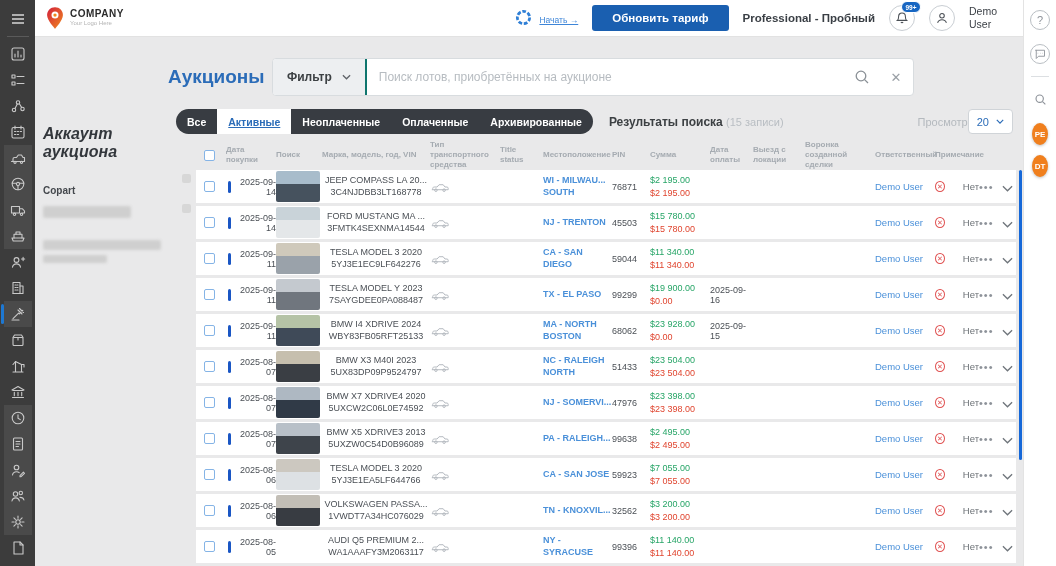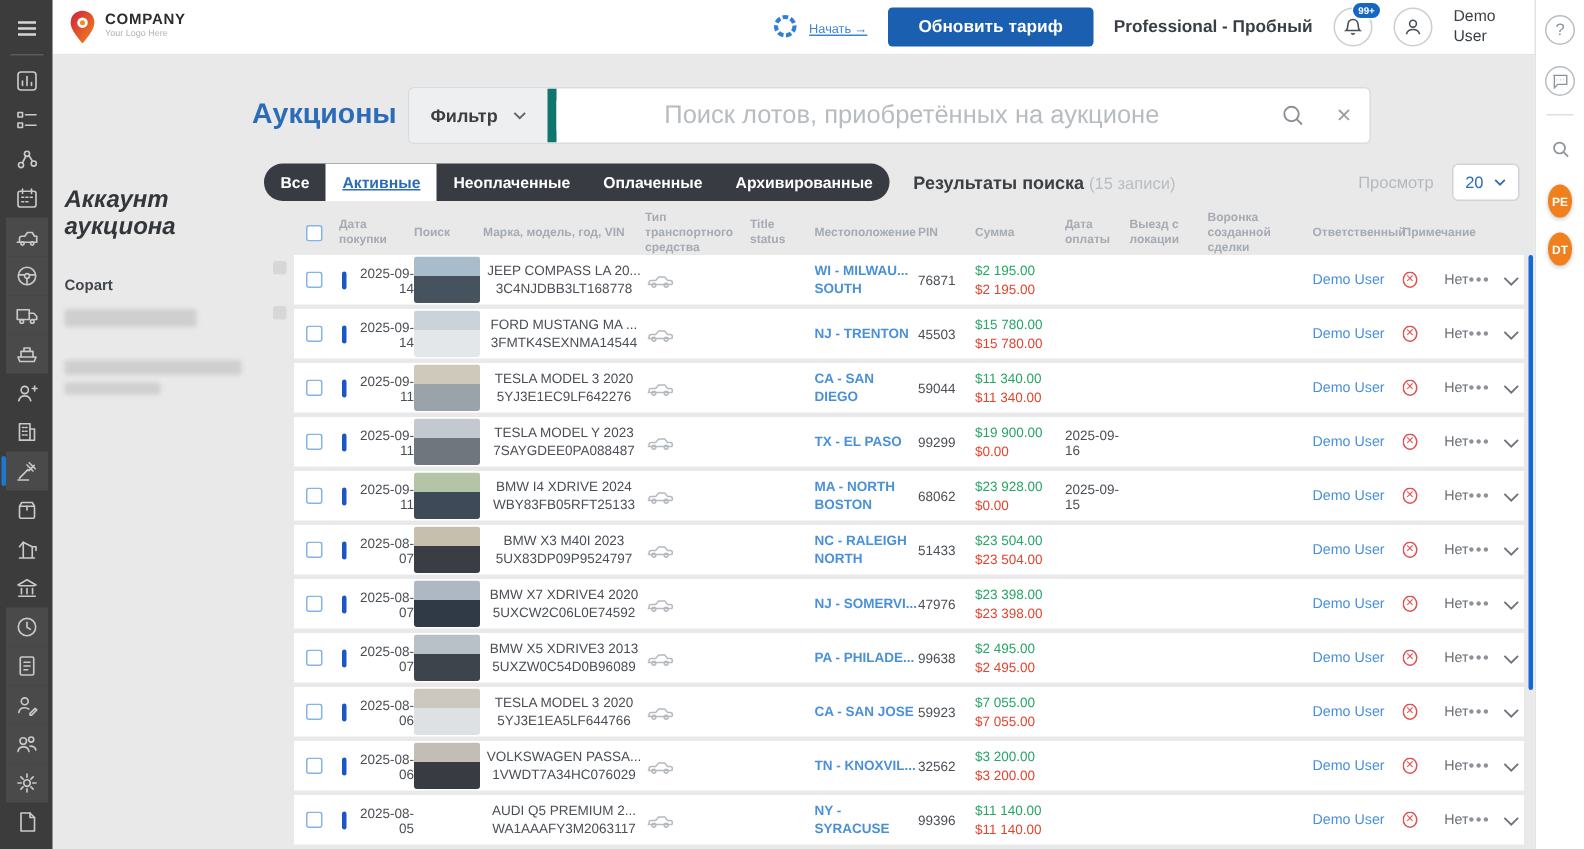--- a/index.html
+++ b/index.html
@@ -52,35 +52,35 @@
   .redact{background:#cfcfcf;border-radius:2px;filter:blur(1.5px);}
   .r1{width:88px;height:12px;margin-bottom:22px;}
   .r2{width:118px;height:10px;margin-bottom:5px;}
   .r3{width:64px;height:8px;}
 
   
   .main{position:absolute;left:168px;top:37px;right:33px;bottom:0;}
   .title-row{display:flex;align-items:center;margin-top:21px;}
   .page-title{font-size:19px;font-weight:bold;color:#2b6cb8;width:104px;}
   .searchbar{flex:0 0 642px;height:38px;background:#fff;border:1px solid #d8dcdf;border-radius:4px;display:flex;align-items:center;overflow:hidden;}
-  .filter-btn{height:100%;background:#edeff1;border:none;border-right:6px solid #0f766e;font-size:12px;font-weight:bold;color:#3c4043;padding:0 14px;display:flex;align-items:center;gap:10px;cursor:pointer;}
+  .filter-btn{height:100%;background:#edeff1;border:none;border-right:2px solid #0f766e;font-size:12px;font-weight:bold;color:#3c4043;padding:0 14px;display:flex;align-items:center;gap:10px;cursor:pointer;}
   .filter-btn svg{stroke:#5f6368;fill:none;stroke-width:1.4;}
-  .search-input{flex:1;border:none;outline:none;font-size:17px;color:#444;padding:0 12px;text-align:center;}
+  .search-input{flex:1;border:none;outline:none;font-size:12px;color:#444;padding:0 12px;}
   .search-input::placeholder{color:#b7bcc1;}
   .search-ico{width:34px;display:flex;justify-content:center;cursor:pointer;}
   .search-ico svg{stroke:#8a9096;fill:none;stroke-width:1.3;}
   .clear-ico{width:34px;display:flex;justify-content:center;font-size:13px;color:#9aa0a6;cursor:pointer;}
 
   .tabs-row{display:flex;align-items:center;margin-top:13px;padding-left:8px;}
   .tabs{background:#383c42;border-radius:13px;height:25px;display:flex;align-items:center;overflow:hidden;}
   .tab{color:#fff;font-size:10.5px;font-weight:bold;padding:0 11px;height:100%;display:flex;align-items:center;cursor:pointer;white-space:nowrap;}
   .tab.active{background:#fff;color:#2b6cb8;text-decoration:underline;}
   .results{margin-left:16px;font-size:12px;font-weight:bold;color:#3c4043;}
   .results small{font-weight:normal;font-size:11px;color:#b9bec3;}
-  .view-ctl{margin-left:auto;display:flex;align-items:center;gap:12px;padding-right:10px;}
+  .view-ctl{margin-left:auto;display:flex;align-items:center;gap:0;padding-right:10px;}
   .view-label{font-size:11px;color:#b4b9be;}
   .view-select{background:#fff;border:1px solid #d0d4d8;border-radius:4px;height:25px;display:flex;align-items:center;gap:7px;padding:0 8px;font-size:11px;color:#2b6cb8;cursor:pointer;}
   .view-select svg{stroke:#2b6cb8;fill:none;stroke-width:1.5;}
 
   
   .table-wrap{position:relative;margin:6px 0 0 28px;width:820px;}
   .grid{display:grid;grid-template-columns:30px 50px 46px 108px 70px 43px 69px 38px 60px 43px 52px 70px 60px 44px 37px;}
   .thead{height:30px;align-items:center;font-weight:bold;}
   .hcell{font-size:8px;color:#a5abb1;line-height:1.25;padding-right:4px;}
   .cb{display:inline-block;width:11px;height:11px;border:1px solid #85b4e6;border-radius:2px;background:#fff;cursor:pointer;}
@@ -781,21 +781,21 @@
     </div>
     <div class="cell c-type">
       <svg viewBox="0 0 22 12">
                 <path d="M2 9h18M3 9V7.5C3 6.6 3.8 6 4.8 6h3L10 3.5h4.5L16.5 6h2.2c.7 0 1.3.6 1.3 1.4V9"></path>
                 <circle cx="6.5" cy="9.5" r="1.4"></circle>
                 <circle cx="15.5" cy="9.5" r="1.4"></circle>
               </svg>
     </div>
     <div class="cell c-title"></div>
     <div class="cell c-loc">
-              <a class="loc">PA - PHILADE...</a>
+              <a class="loc">PA - RALEIGH...</a>
             </div>
     <div class="cell">
               <span class="pin">99638</span>
             </div>
     <div class="cell c-sum">
       <span class="sum-g">$2 495.00</span>
       <span class="sum-r">$2 495.00</span>
     </div>
     <div class="cell">
               <span class="pay"></span>

